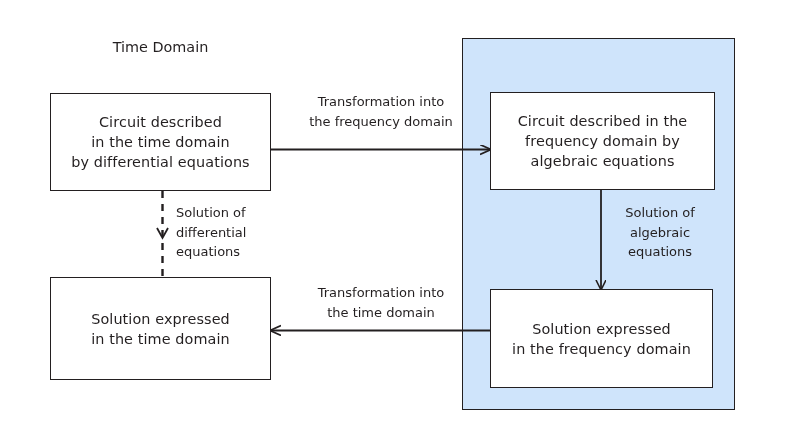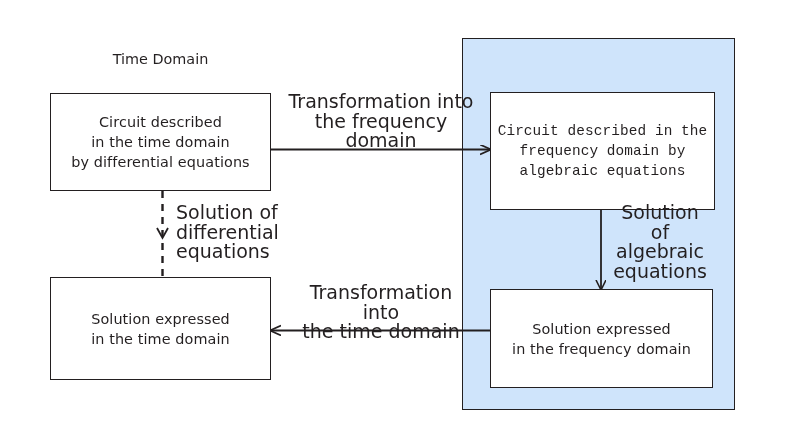--- a/index.html
+++ b/index.html
@@ -53,21 +53,21 @@
   .domain-title {
     position: absolute;
     font-size: 14.4px;
     line-height: 19px;
     color: #231f20;
     text-align: center;
     white-space: nowrap;
   }
   .edge-label {
     position: absolute;
-    font-size: 19px;
+    font-size: 13px;
     line-height: 19.5px;
     color: #231f20;
     white-space: pre-line;
   }
   .edge-label.center { text-align: center; }
   .edge-label.left   { text-align: left; }
 </style>
 </head>
 <body>
 
@@ -95,30 +95,30 @@
 
     <line x1="162.5" y1="191" x2="162.5" y2="277" stroke="#231f20" stroke-width="2.4" stroke-dasharray="7 6"></line>
 
     <path d="M157,228 L162.5,238 L168,228" fill="none" stroke="#231f20" stroke-width="1.8"></path>
 
     <line x1="601" y1="190" x2="601" y2="289" stroke="#231f20" stroke-width="1.8" marker-end="url(#arrow-down-solid)"></line>
 
     <line x1="490" y1="330.5" x2="271" y2="330.5" stroke="#231f20" stroke-width="1.8" marker-end="url(#arrow-left)"></line>
   </svg>
 
-  <div class="domain-title" style="left:50px; top:50px; width:221px;">Time Domain</div>
+  <div class="domain-title" style="left:50px; top:38px; width:221px;">Time Domain</div>
 
 
   <div class="box" style="left:50px; top:93px; width:221px; height:98px;">
     <span class="box-text">Circuit described
 in the time domain
 by differential equations</span>
   </div>
 
-  <div class="box" style="left:490px; top:92px; width:225px; height:118px;font-family:Liberation Mono, monospace;">
+  <div class="box" style="left:490px; top:92px; width:225px; height:98px;">
     <span class="box-text">Circuit described in the
 frequency domain by
 algebraic equations</span>
   </div>
 
   <div class="box" style="left:50px; top:277px; width:221px; height:103px;">
     <span class="box-text">Solution expressed
 in the time domain</span>
   </div>
 

